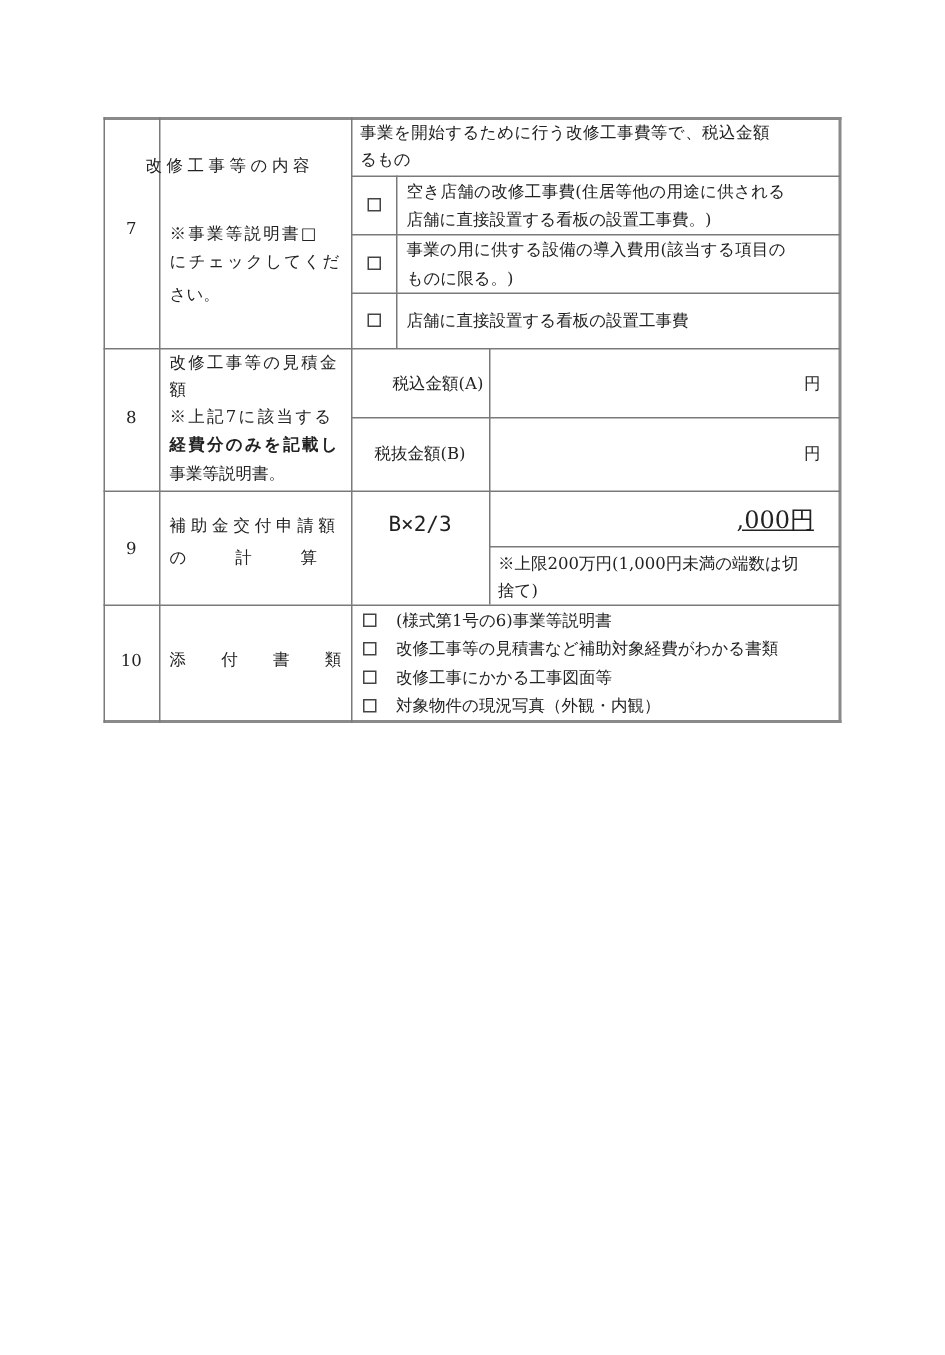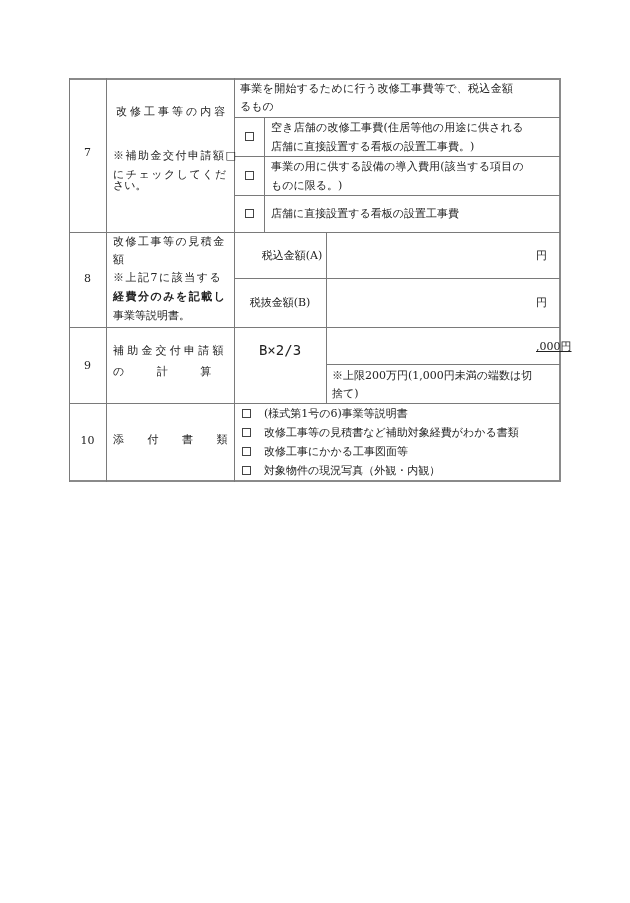--- a/index.html
+++ b/index.html
@@ -34,24 +34,24 @@
   <div class="hl" style="left:234px;top:156px;width:326px;"></div>
   <div class="hl" style="left:234px;top:195px;width:326px;"></div>
   <div class="hl" style="left:69px;top:232px;width:491px;"></div>
   <div class="hl" style="left:234px;top:278px;width:326px;"></div>
   <div class="hl" style="left:69px;top:327px;width:491px;"></div>
   <div class="hl" style="left:326px;top:364px;width:234px;"></div>
   <div class="hl" style="left:69px;top:403px;width:491px;"></div>
 
   <div>
     <div class="num" style="left:69px;top:146px;width:37px;">7</div>
-    <div class="t sp" style="left:116px;top:102px;font-family:Liberation Serif, serif;">改修工事等の内容</div>
-    <div class="t sp" style="left:113px;top:146px;letter-spacing:1.5px;">※補助金交付申請額□</div>
+    <div class="t sp" style="left:97px;top:102px;font-family:Liberation Serif, serif;">改修工事等の内容</div>
+    <div class="t sp" style="left:113px;top:146px;letter-spacing:1.5px;">※事業等説明書□</div>
     <div class="t sp" style="left:113px;top:165px;letter-spacing:1.5px;">にチェックしてくだ</div>
-    <div class="t" style="left:113px;top:176px;">さい。</div>
+    <div class="t" style="left:113px;top:187px;">さい。</div>
 
     <div class="t" style="left:240px;top:79px;letter-spacing:0.3px;">事業を開始するために行う改修工事費等で、税込金額</div>
     <div class="t" style="left:240px;top:97px;">るもの</div>
 
     <div class="cb" style="left:245px;top:132px;"></div>
     <div class="t" style="left:271px;top:118px;letter-spacing:0.2px;">空き店舗の改修工事費(住居等他の用途に供される</div>
     <div class="t" style="left:271px;top:137px;">店舗に直接設置する看板の設置工事費。)</div>
 
     <div class="cb" style="left:245px;top:171px;"></div>
     <div class="t" style="left:271px;top:157px;letter-spacing:0.2px;">事業の用に供する設備の導入費用(該当する項目の</div>
@@ -79,21 +79,21 @@
   </div>
 
   <div>
     <div class="num" style="left:69px;top:359px;width:37px;">9</div>
     <div class="t" style="left:113px;top:341px;letter-spacing:3.2px;">補助金交付申請額</div>
     <div class="t" style="left:113px;top:362px;letter-spacing:3.5px;text-align:center;">の　　計　　算</div>
 
     <div class="t" style="left:234px;top:341px;width:92px;text-align:center;font-family:'DejaVu Sans Mono','Liberation Mono',monospace;font-size:14px;">B×2/3</div>
 
     <div class="abs" style="left:327px;top:328px;width:190px;height:36px;"></div>
-    <div class="t" style="left:536px;top:337px;font-size:11px;text-decoration:underline;">,000円</div>
+    <div class="t" style="left:491px;top:337px;font-size:16px;text-decoration:underline;">,000円</div>
 
     <div class="t" style="left:332px;top:366px;">※上限200万円(1,000円未満の端数は切</div>
     <div class="t" style="left:332px;top:384px;text-align:right;">捨て)</div>
   </div>
 
   <div>
     <div class="num" style="left:69px;top:434px;width:37px;">10</div>
     <div class="t" style="left:113px;top:430px;letter-spacing:0.5px;">添　　付　　書　　類</div>
 
     <div class="cb" style="left:242px;top:409px;"></div>

